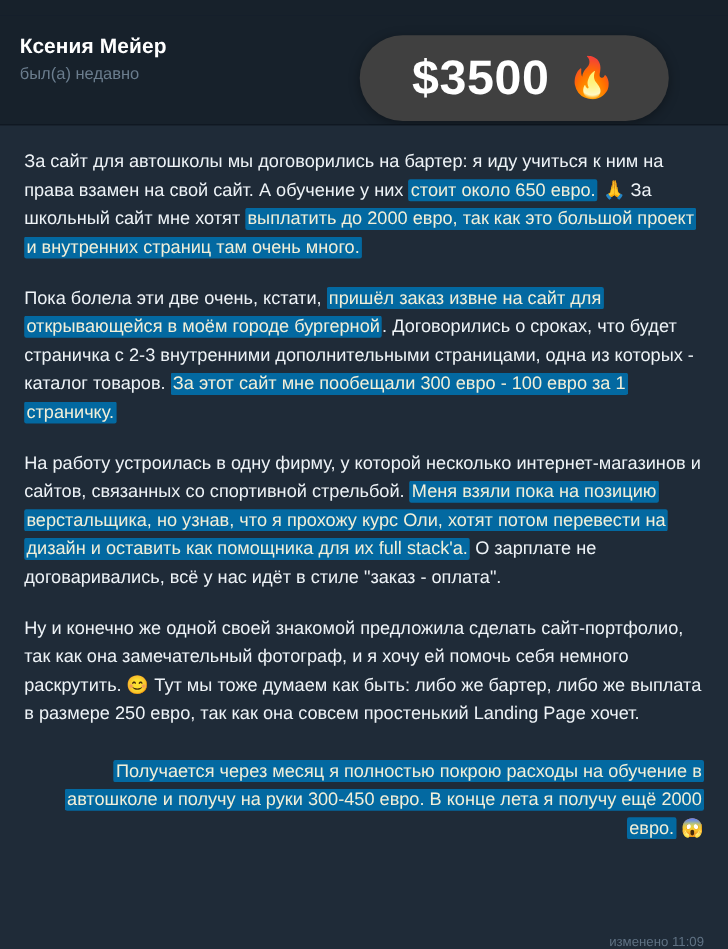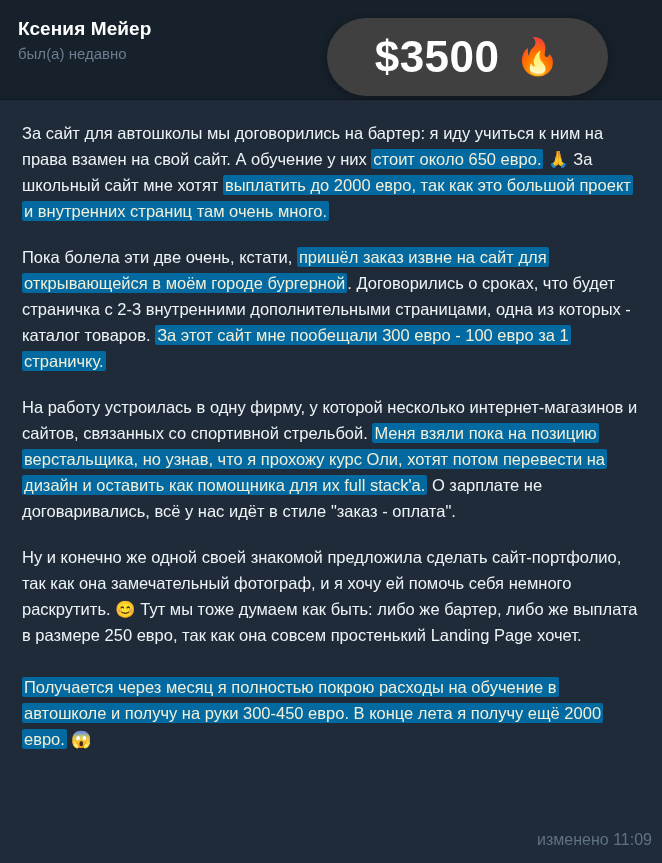--- a/index.html
+++ b/index.html
@@ -13,20 +13,21 @@
     font-family: "Liberation Sans", sans-serif;
     color: #ffffff;
     overflow: hidden;
   }
   .screen {
     position: relative;
     width: 662px;
     height: 619px;
     background: #17212b;
     box-sizing: border-box;
+    margin-top: 14px;
   }
   
   .header {
     position: relative;
     height: 100px;
     background: #17212b;
     border-bottom: 1px solid #0f1620;
     padding: 18px 16px 0 18px;
     box-sizing: border-box;
   }
@@ -87,26 +88,27 @@
   mark.hl {
     background: #0369a1;
     color: #f2efd8;
     padding: 1px 2px;
     border-radius: 2px;
     box-decoration-break: clone;
     -webkit-box-decoration-break: clone;
   }
   .final-block {
     margin-top: 26px;
+    text-align: right;
   }
   .edited {
     position: absolute;
-    right: 10px;
+    right: 22px;
     bottom: 14px;
-    font-size: 16px;
+    font-size: 12px;
     color: #5f7183;
   }
   
   .hdr-shadow {
     position: absolute;
     left: 0;
     right: 0;
     top: 100px;
     height: 2px;
     background: rgba(0,0,0,0.25);

